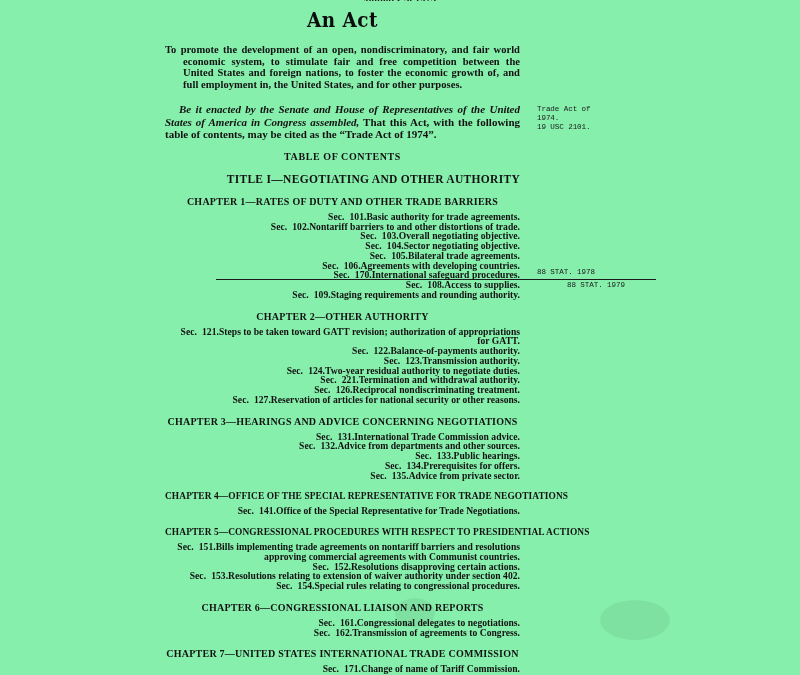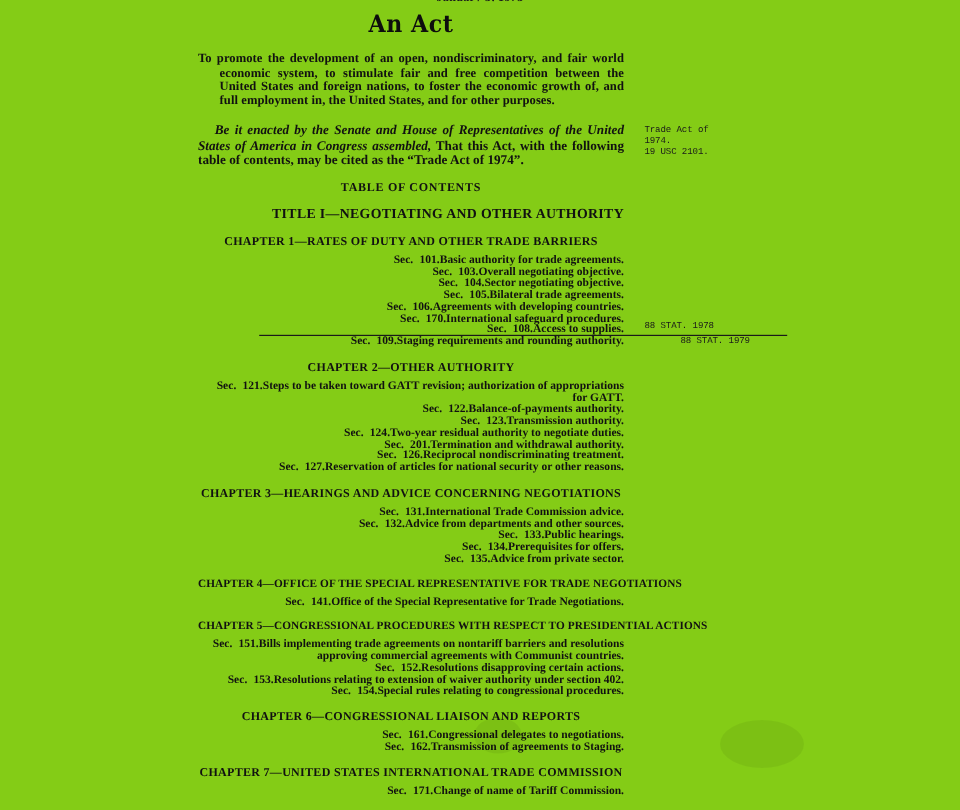--- a/index.html
+++ b/index.html
@@ -15,21 +15,21 @@
     overflow: hidden;
     font-family: "Liberation Serif", serif;
     color: #111111;
     -webkit-font-smoothing: none;
   }
 
   
   .page {
     position: absolute;
     inset: 0;
-    background: #84cc16;
+    background: #86efac;
     text-decoration: underline;
   }
 
   
   .date-head {
     position: absolute;
     top: -7px;
     left: 0;
     width: 800px;
     text-align: center;
@@ -195,35 +195,36 @@
     </p>
 
     <div class="toc-head">TABLE OF CONTENTS</div>
 
     <div class="title-head">TITLE I—NEGOTIATING AND OTHER AUTHORITY</div>
 
     <div id="chapters">
         <div class="chapter-head">CHAPTER 1—RATES OF DUTY AND OTHER TRADE BARRIERS</div>
         <ul class="seclist">
           <li><span class="sec-label">Sec.</span><span class="sec-num">101.</span><span>Basic authority for trade agreements.</span></li>
+          <li><span class="sec-label">Sec.</span><span class="sec-num">102.</span><span>Nontariff barriers to and other distortions of trade.</span></li>
           <li><span class="sec-label">Sec.</span><span class="sec-num">103.</span><span>Overall negotiating objective.</span></li>
           <li><span class="sec-label">Sec.</span><span class="sec-num">104.</span><span>Sector negotiating objective.</span></li>
           <li><span class="sec-label">Sec.</span><span class="sec-num">105.</span><span>Bilateral trade agreements.</span></li>
           <li><span class="sec-label">Sec.</span><span class="sec-num">106.</span><span>Agreements with developing countries.</span></li>
           <li><span class="sec-label">Sec.</span><span class="sec-num">170.</span><span>International safeguard procedures.</span></li>
           <li><span class="sec-label">Sec.</span><span class="sec-num">108.</span><span>Access to supplies.</span></li>
           <li><span class="sec-label">Sec.</span><span class="sec-num">109.</span><span>Staging requirements and rounding authority.</span></li>
         </ul>
         <div class="chapter-head">CHAPTER 2—OTHER AUTHORITY</div>
         <ul class="seclist">
           <li class="wrap"><span class="sec-label">Sec.</span><span class="sec-num">121.</span><span>Steps to be taken toward GATT revision; authorization of appropriations for GATT.</span></li>
           <li><span class="sec-label">Sec.</span><span class="sec-num">122.</span><span>Balance-of-payments authority.</span></li>
           <li><span class="sec-label">Sec.</span><span class="sec-num">123.</span><span>Transmission authority.</span></li>
           <li><span class="sec-label">Sec.</span><span class="sec-num">124.</span><span>Two-year residual authority to negotiate duties.</span></li>
-          <li><span class="sec-label">Sec.</span><span class="sec-num">201.</span><span>Termination and withdrawal authority.</span></li>
+          <li><span class="sec-label">Sec.</span><span class="sec-num">221.</span><span>Termination and withdrawal authority.</span></li>
           <li><span class="sec-label">Sec.</span><span class="sec-num">126.</span><span>Reciprocal nondiscriminating treatment.</span></li>
           <li><span class="sec-label">Sec.</span><span class="sec-num">127.</span><span>Reservation of articles for national security or other reasons.</span></li>
         </ul>
         <div class="chapter-head">CHAPTER 3—HEARINGS AND ADVICE CONCERNING NEGOTIATIONS</div>
         <ul class="seclist">
           <li><span class="sec-label">Sec.</span><span class="sec-num">131.</span><span>International Trade Commission advice.</span></li>
           <li><span class="sec-label">Sec.</span><span class="sec-num">132.</span><span>Advice from departments and other sources.</span></li>
           <li><span class="sec-label">Sec.</span><span class="sec-num">133.</span><span>Public hearings.</span></li>
           <li><span class="sec-label">Sec.</span><span class="sec-num">134.</span><span>Prerequisites for offers.</span></li>
           <li><span class="sec-label">Sec.</span><span class="sec-num">135.</span><span>Advice from private sector.</span></li>
@@ -235,21 +236,21 @@
         <div class="chapter-head wide">CHAPTER 5—CONGRESSIONAL PROCEDURES WITH RESPECT TO PRESIDENTIAL ACTIONS</div>
         <ul class="seclist">
           <li class="wrap"><span class="sec-label">Sec.</span><span class="sec-num">151.</span><span>Bills implementing trade agreements on nontariff barriers and resolutions approving commercial agreements with Communist countries.</span></li>
           <li><span class="sec-label">Sec.</span><span class="sec-num">152.</span><span>Resolutions disapproving certain actions.</span></li>
           <li><span class="sec-label">Sec.</span><span class="sec-num">153.</span><span>Resolutions relating to extension of waiver authority under section 402.</span></li>
           <li><span class="sec-label">Sec.</span><span class="sec-num">154.</span><span>Special rules relating to congressional procedures.</span></li>
         </ul>
         <div class="chapter-head">CHAPTER 6—CONGRESSIONAL LIAISON AND REPORTS</div>
         <ul class="seclist">
           <li><span class="sec-label">Sec.</span><span class="sec-num">161.</span><span>Congressional delegates to negotiations.</span></li>
-          <li><span class="sec-label">Sec.</span><span class="sec-num">162.</span><span>Transmission of agreements to Staging.</span></li>
+          <li><span class="sec-label">Sec.</span><span class="sec-num">162.</span><span>Transmission of agreements to Congress.</span></li>
         </ul>
         <div class="chapter-head">CHAPTER 7—UNITED STATES INTERNATIONAL TRADE COMMISSION</div>
         <ul class="seclist">
           <li><span class="sec-label">Sec.</span><span class="sec-num">171.</span><span>Change of name of Tariff Commission.</span></li>
         </ul>
       </div>
 
   </div>
 
   <div class="stat-rule"></div>

